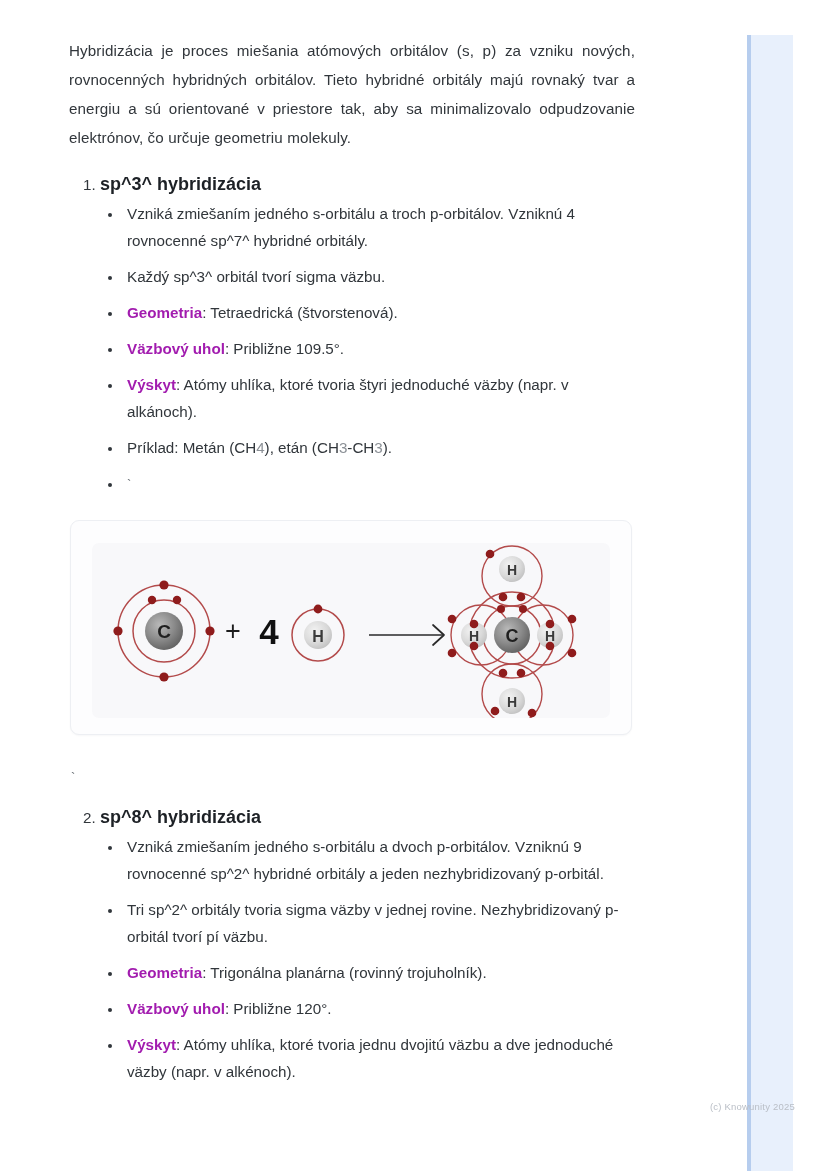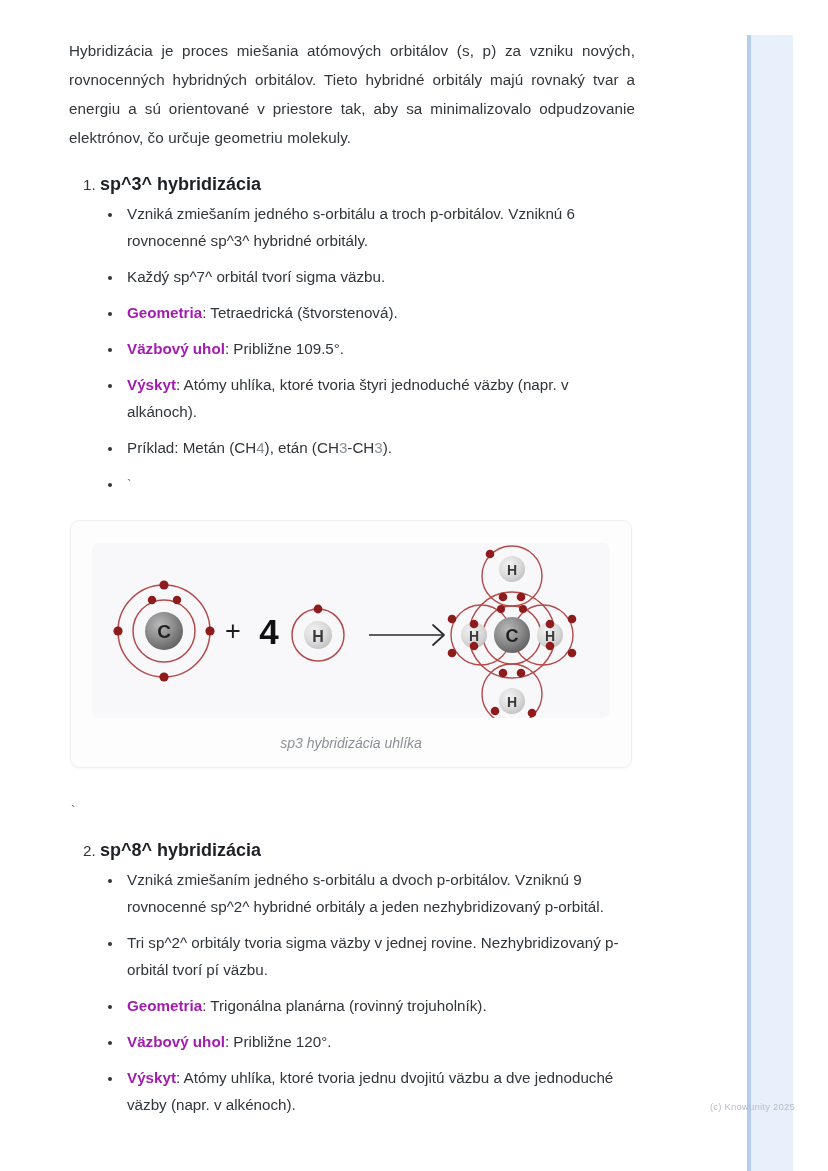--- a/index.html
+++ b/index.html
@@ -152,22 +152,22 @@
   <div class="scroll-thumb"></div>
 
   <div class="doc">
 
     <p class="intro">Hybridizácia je proces miešania atómových orbitálov (s, p) za vzniku nových, rovnocenných hybridných orbitálov. Tieto hybridné orbitály majú rovnaký tvar a energiu a sú orientované v priestore tak, aby sa minimalizovalo odpudzovanie elektrónov, čo určuje geometriu molekuly.</p>
 
     <ol class="sections">
       <li>
         <span class="sec-title">sp^3^ hybridizácia</span>
         <ul class="bullets">
-          <li><span>Vzniká zmiešaním jedného s-orbitálu a troch p-orbitálov. Vzniknú 6 rovnocenné sp^3^ hybridné orbitály.</span></li>
-          <li><span>Každý sp^7^ orbitál tvorí sigma väzbu.</span></li>
+          <li><span>Vzniká zmiešaním jedného s-orbitálu a troch p-orbitálov. Vzniknú 4 rovnocenné sp^7^ hybridné orbitály.</span></li>
+          <li><span>Každý sp^3^ orbitál tvorí sigma väzbu.</span></li>
           <li><b>Geometria</b><span>: Tetraedrická (štvorstenová).</span></li>
           <li><b>Väzbový uhol</b><span>: Približne 109.5°.</span></li>
           <li><b>Výskyt</b><span>: Atómy uhlíka, ktoré tvoria štyri jednoduché väzby (napr. v alkánoch).</span></li>
           <li><span>Príklad: Metán (CH<span class="sub">4</span>), etán (CH<span class="sub">3</span>-CH<span class="sub">3</span>).</span></li>
           <li><span class="tick">`</span></li>
         </ul>
       </li>
     </ol>
 
     <div class="figure-card">
@@ -261,21 +261,20 @@
             <circle cx="360" cy="76" r="4.3" fill="#8f1c1c"></circle>
             <circle cx="360" cy="110" r="4.3" fill="#8f1c1c"></circle>
             <circle cx="480" cy="76" r="4.3" fill="#8f1c1c"></circle>
             <circle cx="480" cy="110" r="4.3" fill="#8f1c1c"></circle>
             <circle cx="403" cy="168" r="4.3" fill="#8f1c1c"></circle>
             <circle cx="440" cy="170" r="4.3" fill="#8f1c1c"></circle>
             <circle cx="398" cy="11" r="4.3" fill="#8f1c1c"></circle>
           </g>
         </svg>
       </div>
-      <div class="figure-caption">sp3 hybridizácia uhlíka</div>
     </div>
 
     <div class="stray-tick">`</div>
 
     <ol class="sections" start="2">
       <li>
         <span class="sec-title">sp^8^ hybridizácia</span>
         <ul class="bullets">
           <li><span>Vzniká zmiešaním jedného s-orbitálu a dvoch p-orbitálov. Vzniknú 9 rovnocenné sp^2^ hybridné orbitály a jeden nezhybridizovaný p-orbitál.</span></li>
           <li><span>Tri sp^2^ orbitály tvoria sigma väzby v jednej rovine. Nezhybridizovaný p-orbitál tvorí pí väzbu.</span></li>

